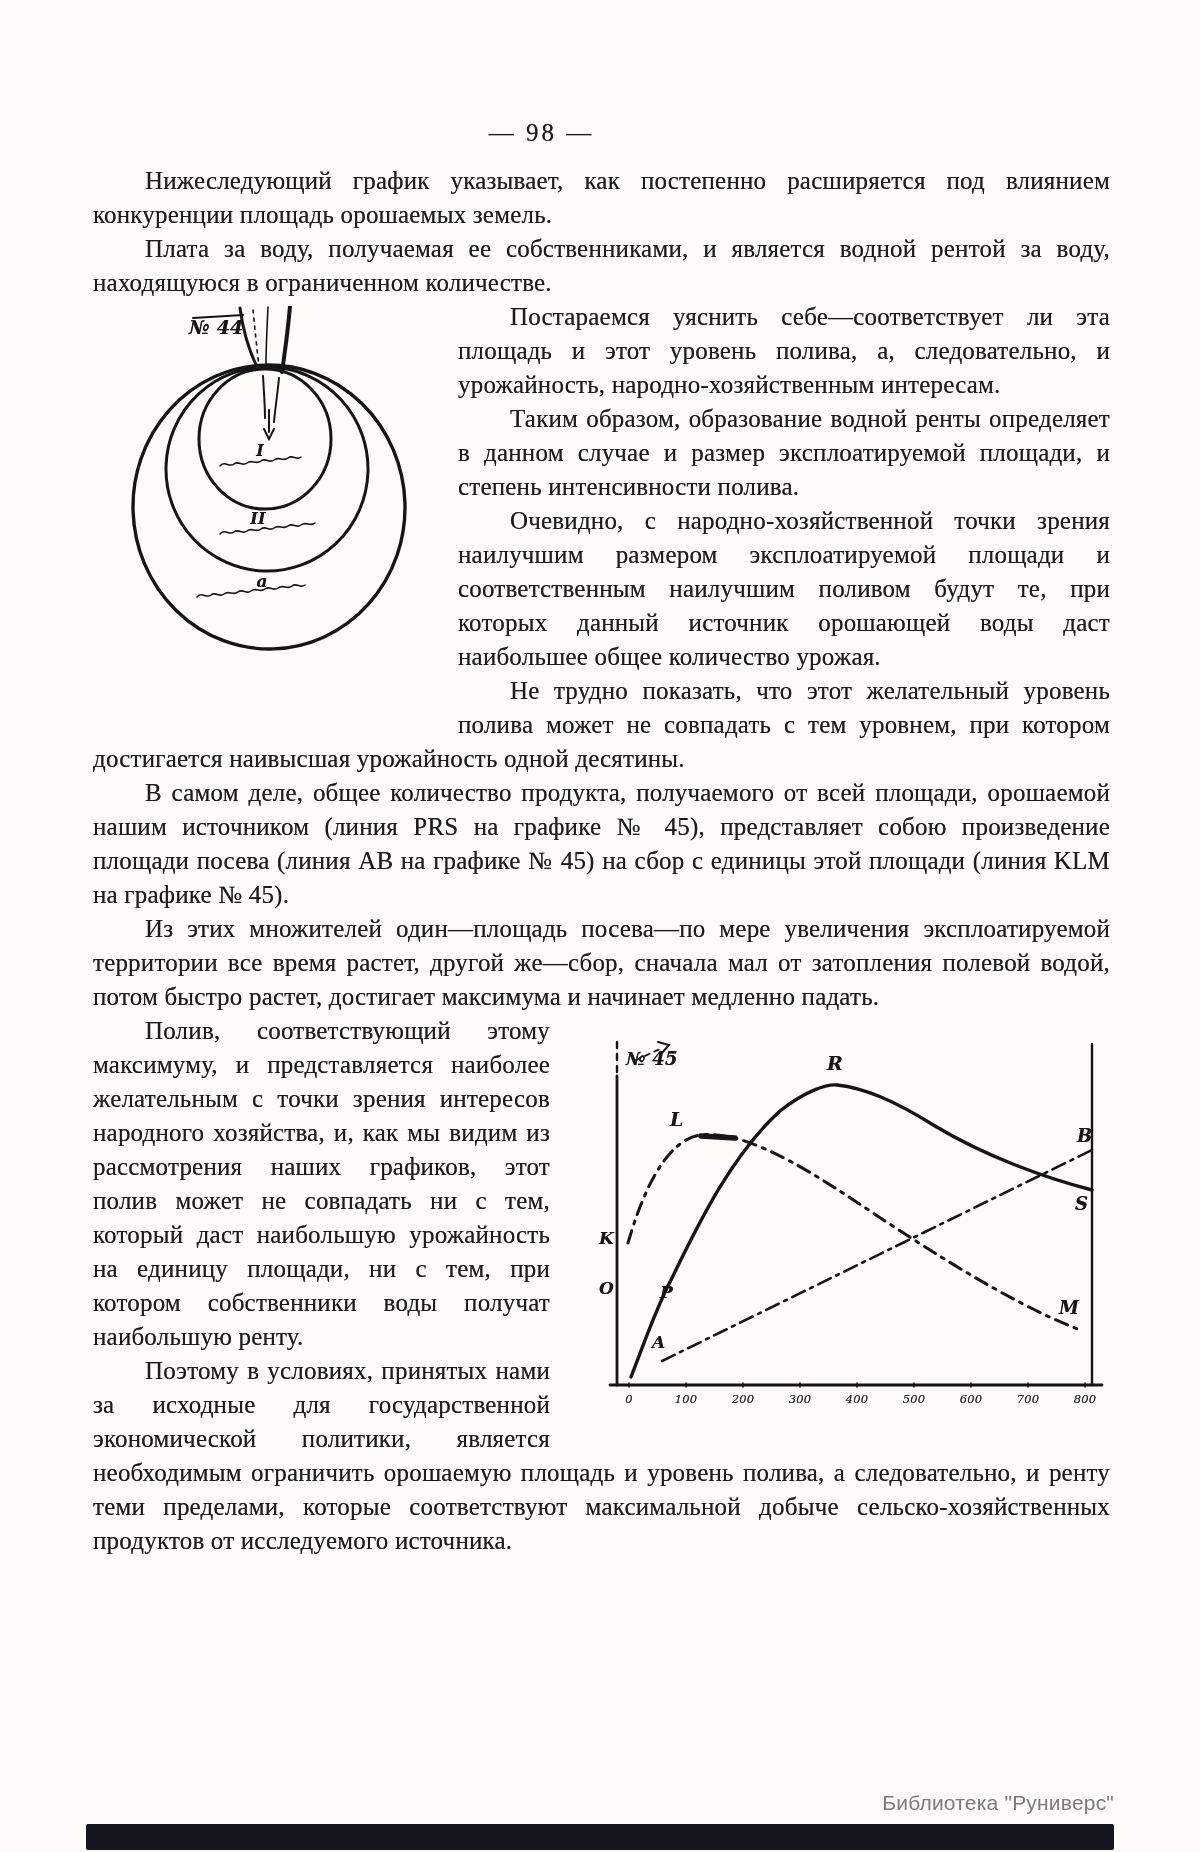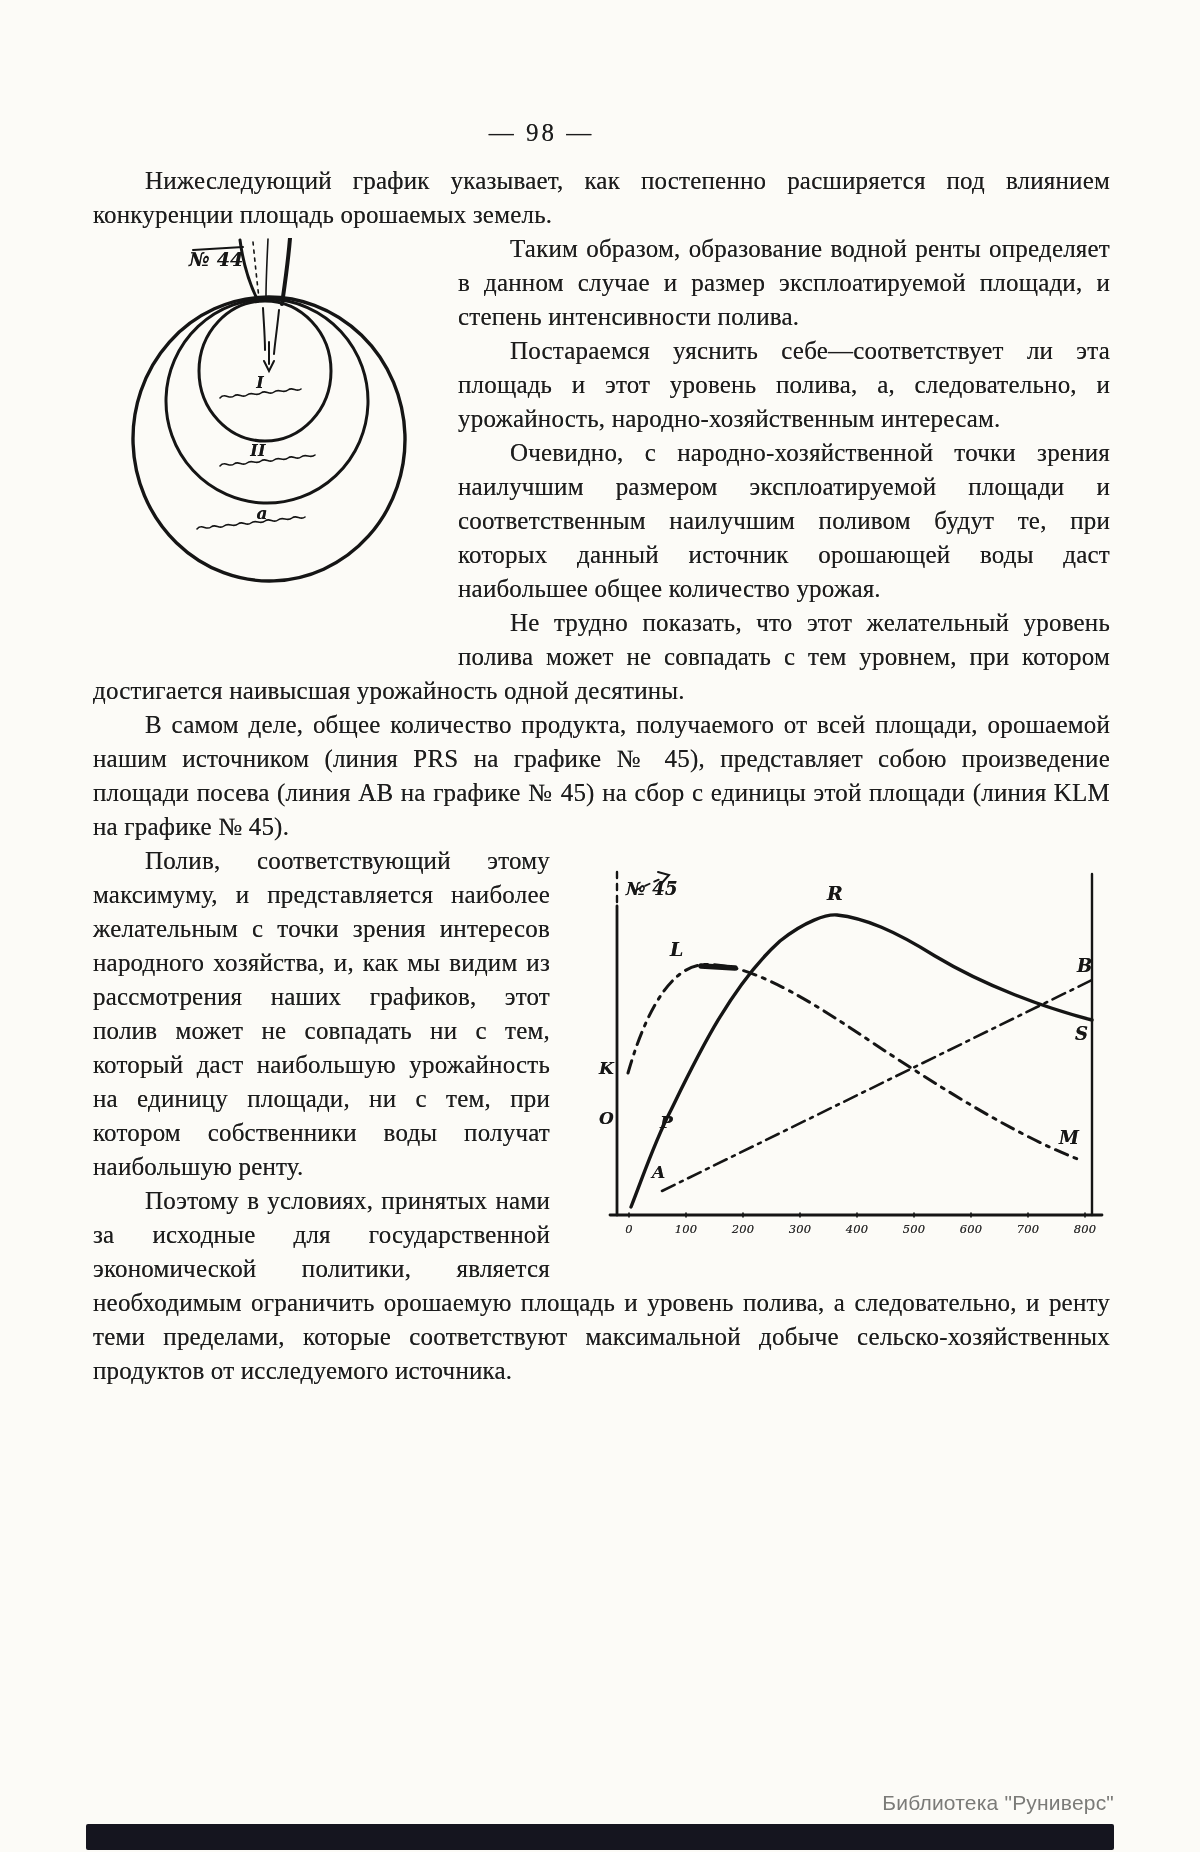--- a/index.html
+++ b/index.html
@@ -50,20 +50,21 @@
   }
 </style>
 </head>
 <body>
 
 <main class="page">
 
   <div class="pagenum">— 98 —</div>
 
   <p class="t">Нижеследующий график указывает, как постепенно расширяется под влиянием конкуренции площадь орошаемых земель.</p>
+  <p class="t">Плата за воду, получаемая ее собственниками, и является водной рентой за воду, находящуюся в ограниченном количестве.</p>
 
   <p class="t" style="margin-bottom:0;">
   </p>
 
   <figure class="fig44">
     <svg width="345" height="352" viewBox="0 0 345 352">
       <g fill="none" stroke="#151515" stroke-linecap="round">
 
         <path d="M100,12 L150,9" stroke-width="2"></path>
 
@@ -85,25 +86,26 @@
         <path d="M127,228 c5,-6 9,2 14,-2 c5,-4 8,3 13,-1 c5,-4 9,2 14,-2 c5,-4 8,3 13,-1 c5,-4 9,2 14,-2 c5,-4 8,3 13,-1 c5,-4 9,2 14,-2" stroke-width="1.6"></path>
         <path d="M104,291 c5,-6 9,2 14,-2 c5,-4 8,3 13,-1 c5,-4 9,2 14,-2 c5,-4 8,3 13,-1 c5,-4 9,2 14,-2 c5,-4 8,3 13,-1 c5,-4 9,2 14,-2 c5,-4 8,3 13,-1" stroke-width="1.6"></path>
       </g>
       <text x="96" y="28" class="hand" font-size="19">№ 44</text>
       <text x="167" y="150" class="hand" font-size="16" text-anchor="middle">I</text>
       <text x="165" y="218" class="hand" font-size="16" text-anchor="middle">II</text>
       <text x="169" y="281" class="hand" font-size="17" text-anchor="middle">а</text>
     </svg>
   </figure>
 
+  <p class="t">Постараемся уяснить себе—соответствует ли эта площадь и этот уровень полива, а, следовательно, и урожайность, народно-хозяйственным интересам.</p>
   <p class="t">Таким образом, образование водной ренты определяет в данном случае и размер эксплоатируемой площади, и степень интенсивности полива.</p>
-  <p class="t">Постараемся уяснить себе—соответствует ли эта площадь и этот уровень полива, а, следовательно, и урожайность, народно-хозяйственным интересам.</p>
   <p class="t">Очевидно, с народно-хозяйственной точки зрения наилучшим размером эксплоатируемой площади и соответственным наилучшим поливом будут те, при которых данный источник орошающей воды даст наибольшее общее количество урожая.</p>
   <p class="t">Не трудно показать, что этот желательный уровень полива может не совпадать с тем уровнем, при котором достигается наивысшая урожайность одной десятины.</p>
   <p class="t">В самом деле, общее количество продукта, получаемого от всей площади, орошаемой нашим источником (линия PRS на графике № 45), представляет собою произведение площади посева (линия AB на графике № 45) на сбор с единицы этой площади (линия KLM на графике № 45).</p>
+  <p class="t">Из этих множителей один—площадь посева—по мере увеличения эксплоатируемой территории все время растет, другой же—сбор, сначала мал от затопления полевой водой, потом быстро растет, достигает максимума и начинает медленно падать.</p>
 
   <figure class="fig45">
     <svg width="540" height="398" viewBox="0 0 540 398">
       <g fill="none" stroke="#151515" stroke-linecap="round">
 
         <path d="M47,24 L47,58" stroke-width="2.4" stroke-dasharray="6 6"></path>
         <path d="M47,58 L47,367" stroke-width="2.8"></path>
 
         <path d="M40,367 L532,367" stroke-width="2.8"></path>
 

